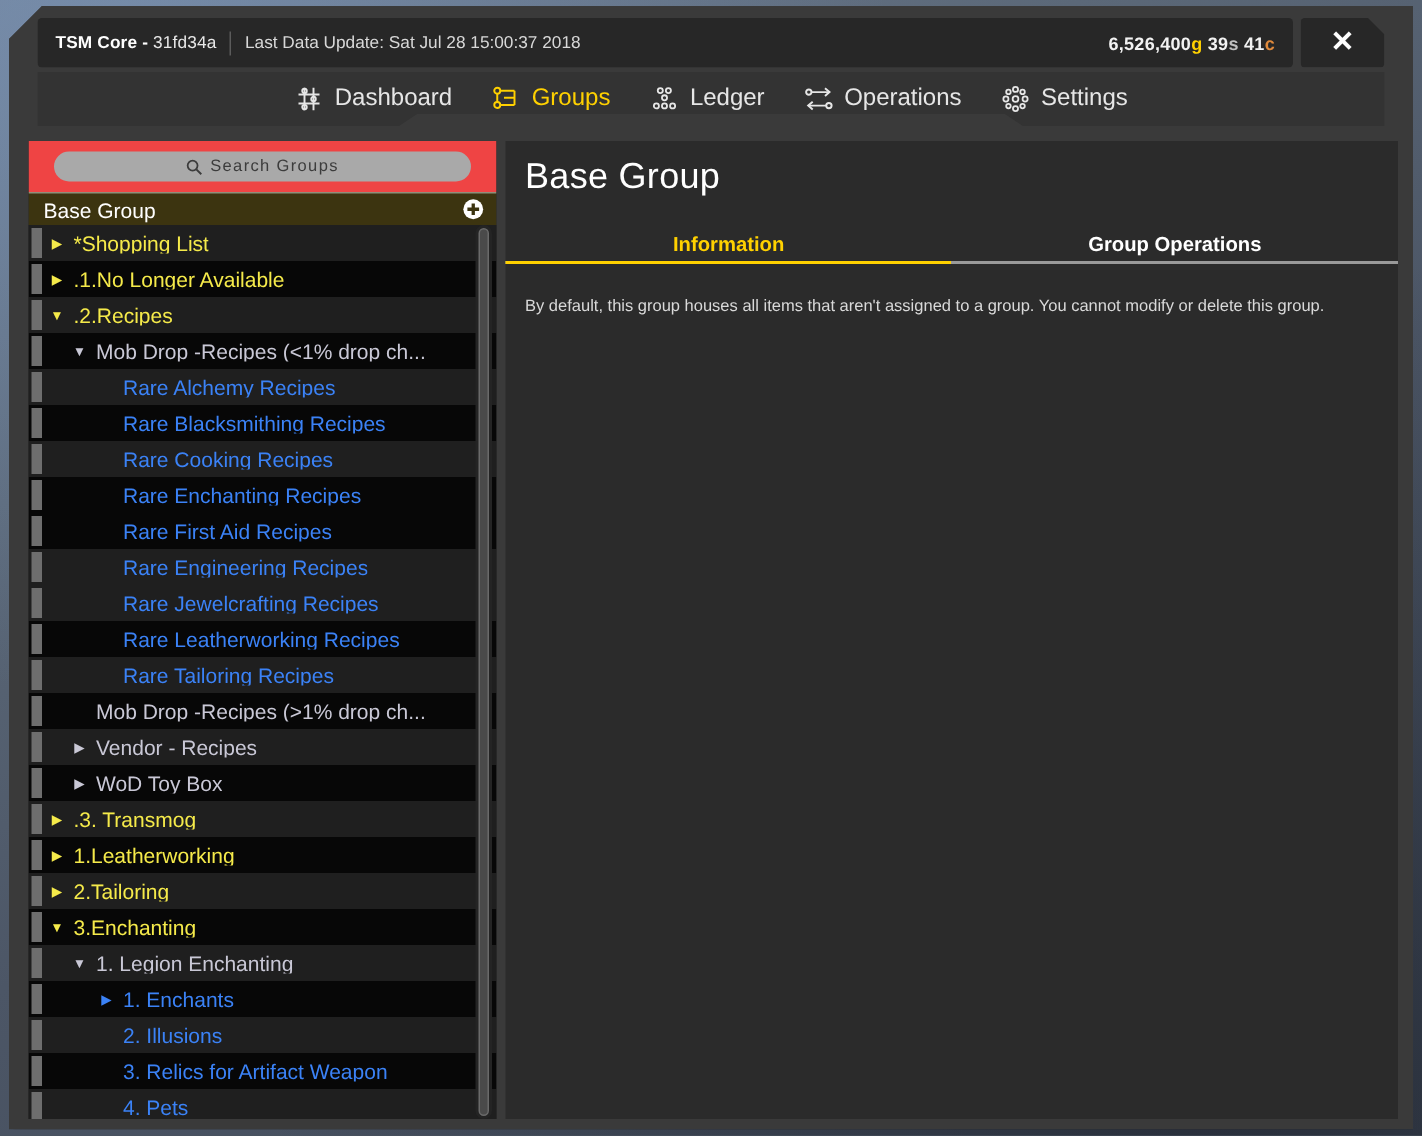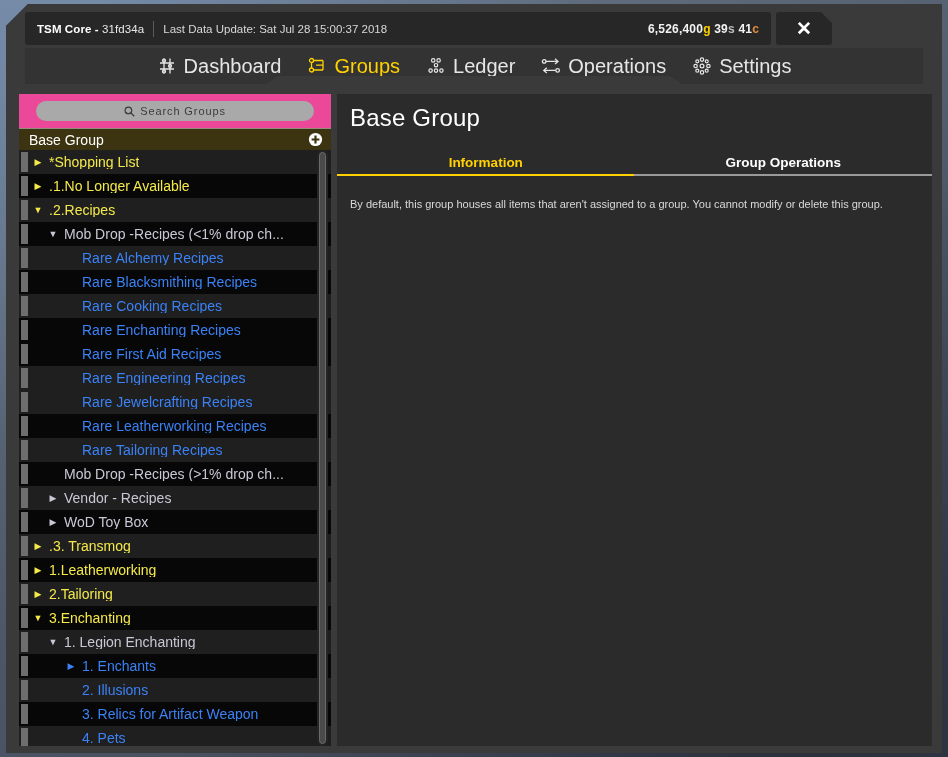--- a/index.html
+++ b/index.html
@@ -35,21 +35,21 @@
   }
   #tsm-inner {
     position:absolute; inset:0;
     background:#3a3a3a;
   }
 
   
   #titlebar {
     position: absolute;
     left: 19px; top: 8px;
-    width: 807px; height: 33px;
+    width: 898px; height: 33px;
     display: flex; align-items: stretch;
   }
   .tb-plate {
     background: #272727;
     border-radius: 3px;
     display: flex; align-items: center;
     height: 33px;
   }
   #tb-left {
     flex: 1 1 auto;
@@ -91,21 +91,21 @@
     left: 19px; top: 44px;
     width: 898px; height: 36px;
     background: #333333;
     clip-path: polygon(0 0, 100% 0, 100% 100%, 0 100%);
     display:flex; align-items:center; justify-content:center;
     gap: 0px;
   }
   .nav-item {
     display:flex; align-items:center; gap:7px;
     padding: 0 13px; height:36px;
-    color:#e6e6e6; font-size:20px; white-space:nowrap;
+    color:#e6e6e6; font-size:16px; white-space:nowrap;
     cursor:pointer;
   }
   .nav-item .nav-label { line-height:1; }
   .nav-item.active { color:#ffd100; }
   .nav-item.active svg * { stroke:#ffd100 !important; fill-opacity:1; }
   .nav-ico { display:flex; align-items:center; justify-content:center; width:20px; height:20px; }
 
   
   #shelf {
     position:absolute; left:10px; top:72px; width:916px; height:672px;
@@ -117,21 +117,21 @@
   }
 
   
   #left-panel {
     position:absolute; left:13px; top:90px; width:312px; height:652px;
     background:#2b2b2b;
     overflow:hidden;
   }
   #search-wrap {
     height:34px; display:flex; align-items:center; justify-content:center;
-    background:#ec4899;
+    background:#ef4444;
   }
   #search-box {
     width:278px; height:20px; border-radius:10px;
     background:#a9a9a9;
     display:flex; align-items:center; justify-content:center; gap:5px;
     cursor:text;
   }
   #search-box .mag { display:flex; }
   #search-placeholder {
     color:#3c3c3c; font-size:11px; letter-spacing:.9px; white-space:nowrap;

